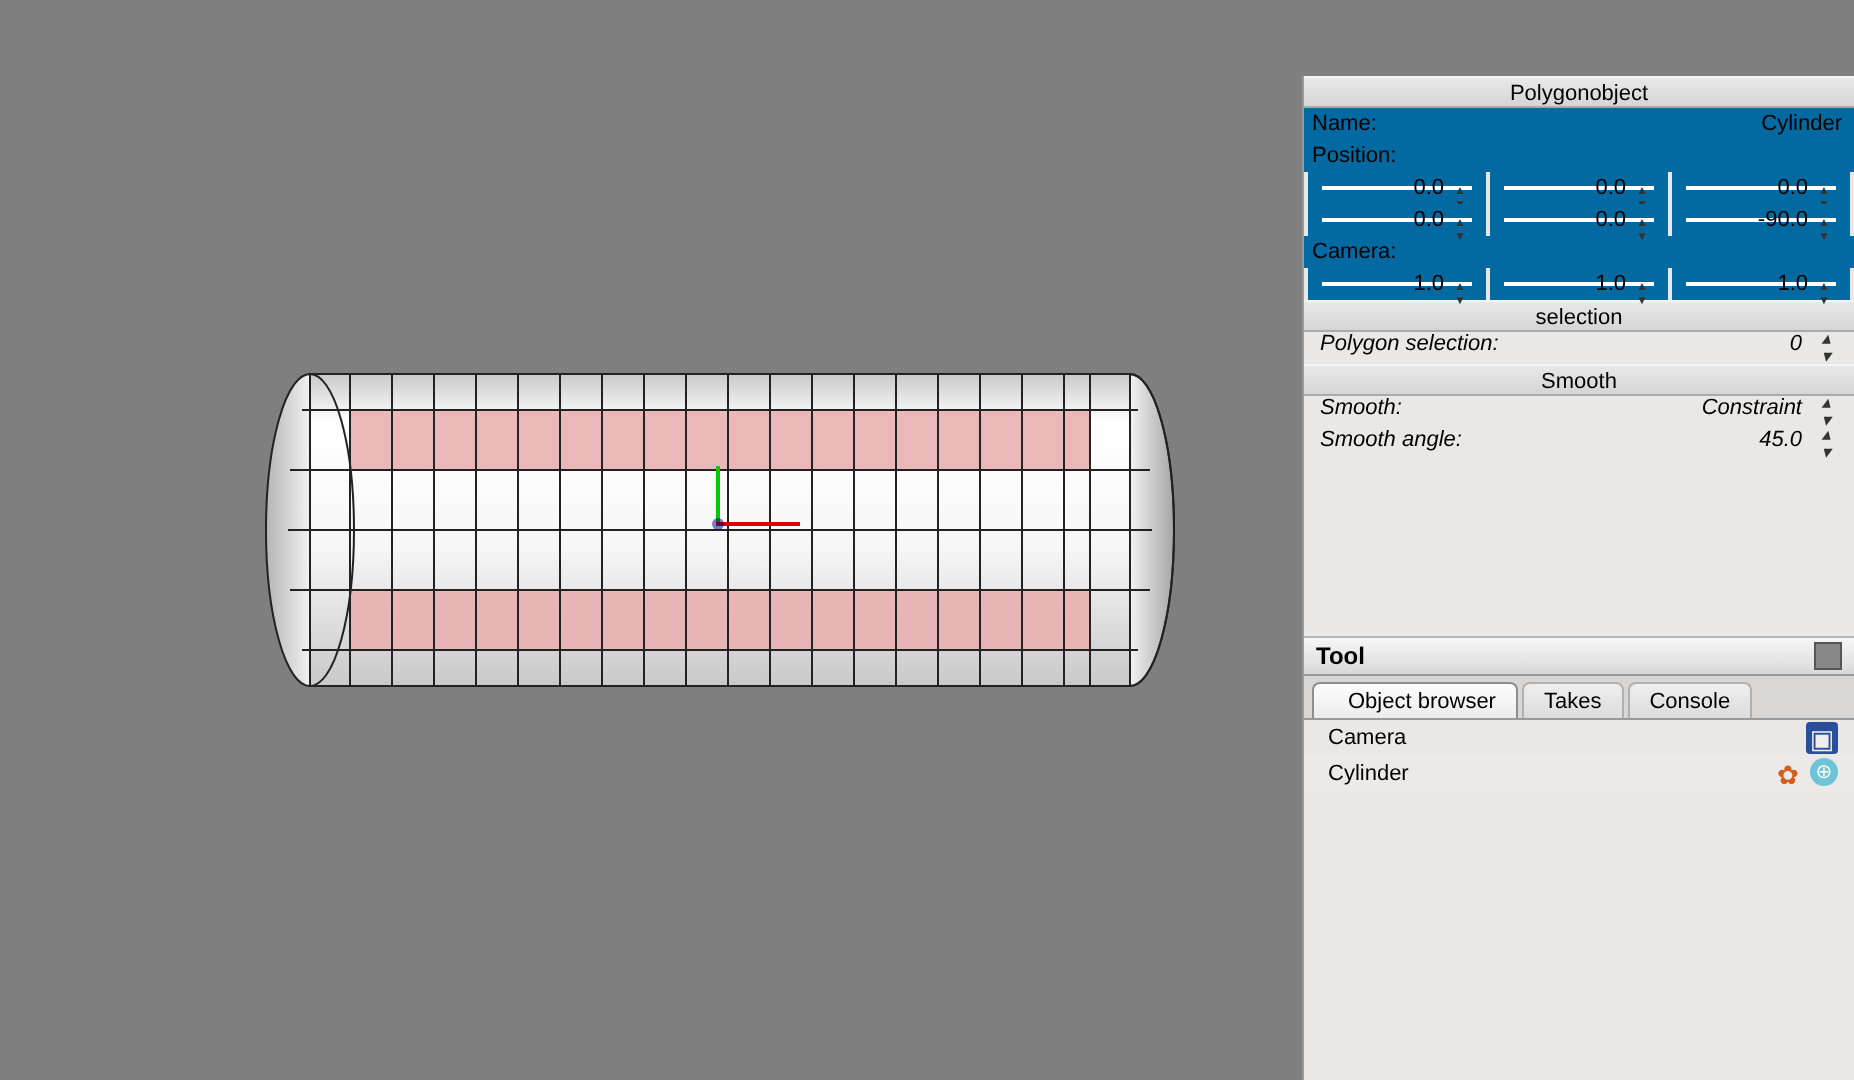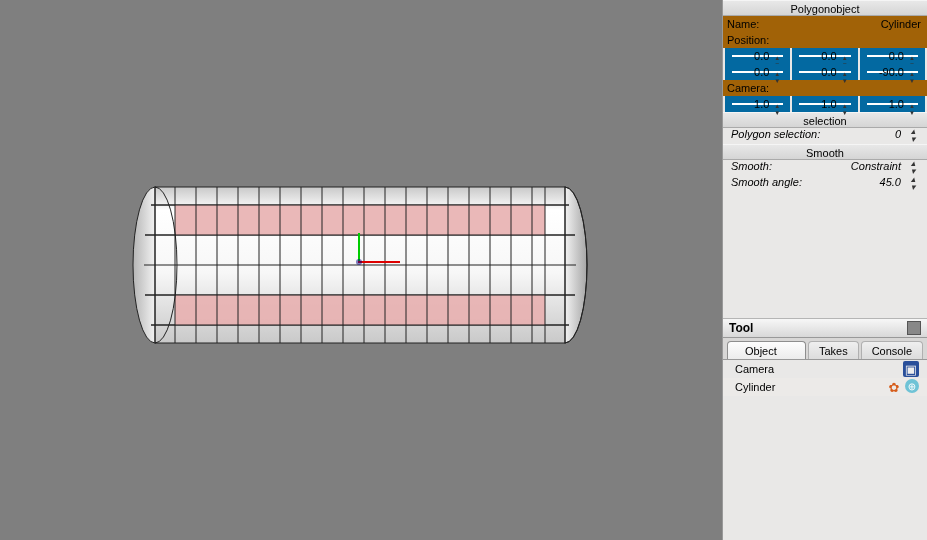--- a/index.html
+++ b/index.html
@@ -1,29 +1,29 @@
 <!DOCTYPE html>
 <html><head>
 <meta charset="utf-8">
 <style>
   * { box-sizing: border-box; margin: 0; padding: 0; }
   html, body { width: 927px; height: 540px; font-family: "Lucida Grande", Arial, sans-serif; font-size: 11px; overflow: hidden; }
   .root { display: flex; width: 927px; height: 540px; background: #7f7f7f; }
   .viewport { flex: 1; position: relative; background: #7f7f7f; overflow: hidden; }
-  .right-panel { width: 205px; background: #e9e8e7; border-left: 1px solid #999; display: flex; flex-direction: column; }
+  .right-panel { width: 276px; background: #e9e8e7; border-left: 1px solid #999; display: flex; flex-direction: column; margin-top: 38px; }
   
   .sect-header {
     height: 16px; line-height: 16px; text-align: center;
     background: linear-gradient(#e8e8e8,#d5d5d5);
     border-top: 1px solid #f5f5f5; border-bottom: 1px solid #aaa;
     font-size: 11px; color: #000;
   }
   .prop-row {
     display: flex; align-items: center; height: 16px; padding: 0 4px;
-    background: #a16207; font-size: 11px; color: #000;
+    background: #0369a1; font-size: 11px; color: #000;
   }
   .prop-label { flex: 0 0 auto; white-space: nowrap; }
   .prop-value { margin-left: auto; padding-right: 2px; }
   
   .vec-row {
     display: flex; height: 16px; background: #e9e8e7; padding: 0 2px; gap: 2px;
   }
   .num-field {
     flex: 1; height: 16px; background: #fff; border: 7px solid #0369a1;
     border-radius: 0; display: flex; align-items: center; position: relative;

